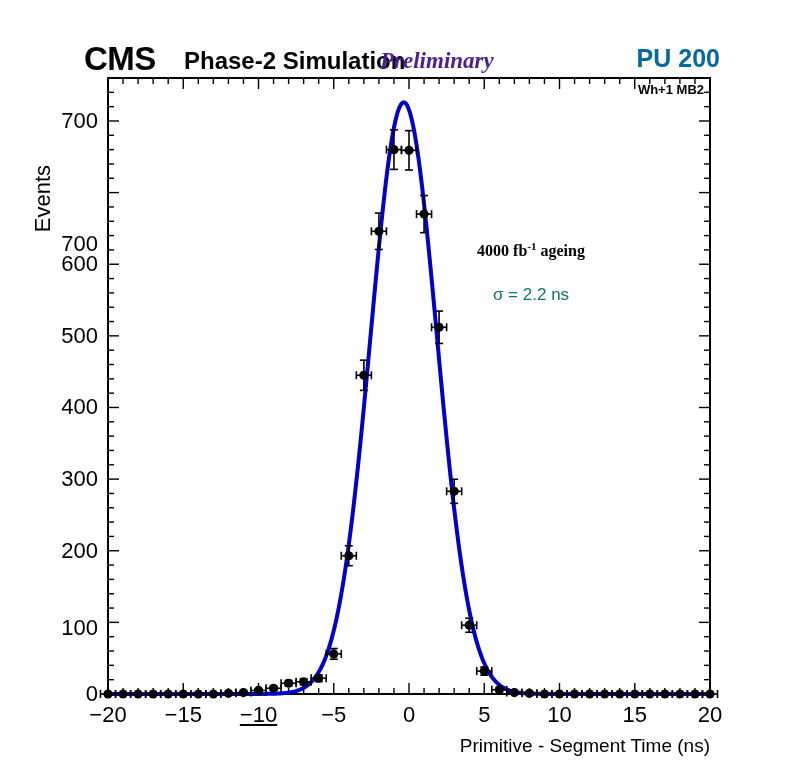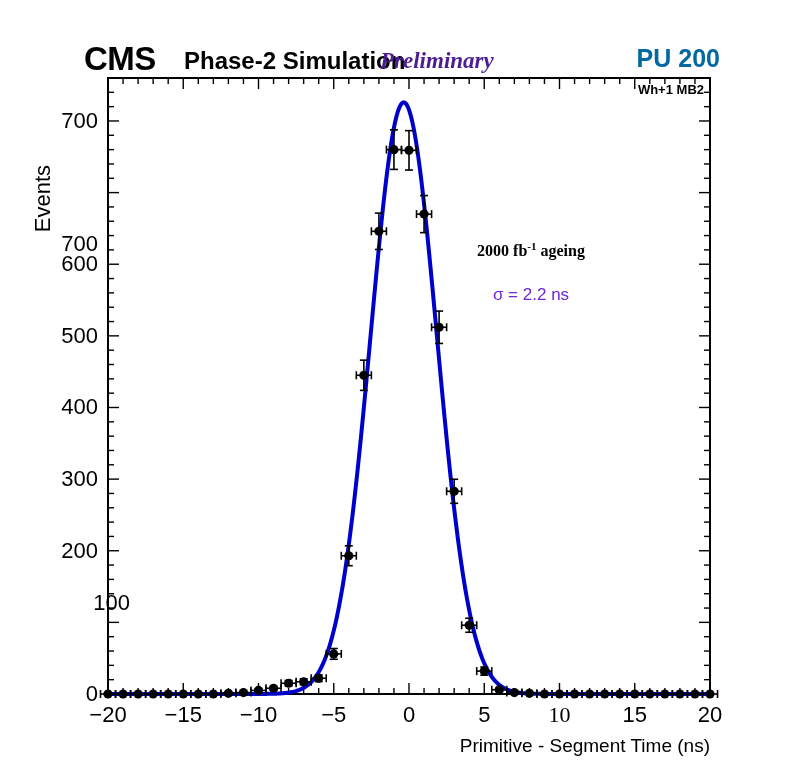--- a/index.html
+++ b/index.html
@@ -81,21 +81,21 @@
     color: #000;
     white-space: nowrap;
   }
   #ageing-label sup { font-size: 11px; }
   #sigma-label {
     position: absolute;
     left: 531px;
     top: 285px;
     transform: translateX(-50%);
     font-size: 17px;
-    color: #6d28d9;
+    color: #0f766e;
     white-space: nowrap;
   }
 
   
   #ylabel {
     position: absolute;
     left: 4px;
     top: 80px;
     font-size: 22px;
     color: #000;
@@ -541,43 +541,43 @@
     </g>
 </svg>
 
 <div class="hdr" id="cms-logo">CMS</div>
 <div class="hdr" id="phase2-sim">Phase-2 Simulation</div>
 <div class="hdr" id="preliminary">Preliminary</div>
 <div class="hdr" id="pu-label">PU 200</div>
 
 <div id="wheel-label">Wh+1 MB2</div>
 
-<div id="ageing-label"><span>2000 fb</span><sup>-1</sup><span> ageing</span></div>
+<div id="ageing-label"><span>4000 fb</span><sup>-1</sup><span> ageing</span></div>
 
 <div id="sigma-label">σ = 2.2 ns</div>
 
 <div id="ylabel-wrap">
   <div id="ylabel">Events</div>
 </div>
 <div id="xlabel">Primitive - Segment Time (ns)</div>
 
 <div id="xtick-labels">
     <div class="tick-text" style="left: 108px; top: 702px; transform: translateX(-50%);">−20</div>
     <div class="tick-text" style="left: 183.25px; top: 702px; transform: translateX(-50%);">−15</div>
-    <div class="tick-text" style="left: 258.5px; top: 702px; transform: translateX(-50%);">−10</div>
+    <div class="tick-text" style="left: 258.5px; top: 702px; transform: translateX(-50%); text-decoration: underline;">−10</div>
     <div class="tick-text" style="left: 333.75px; top: 702px; transform: translateX(-50%);">−5</div>
     <div class="tick-text" style="left: 409px; top: 702px; transform: translateX(-50%);">0</div>
     <div class="tick-text" style="left: 484.25px; top: 702px; transform: translateX(-50%);">5</div>
-    <div class="tick-text" style="left: 559.5px; top: 702px; transform: translateX(-50%); font-family: Liberation Serif, serif;">10</div>
+    <div class="tick-text" style="left: 559.5px; top: 702px; transform: translateX(-50%);">10</div>
     <div class="tick-text" style="left: 634.75px; top: 702px; transform: translateX(-50%);">15</div>
     <div class="tick-text" style="left: 710px; top: 702px; transform: translateX(-50%);">20</div>
   </div>
 <div id="ytick-labels">
     <div class="tick-text" style="left: 98px; top: 694px; transform: translate(-100%, -50%);">0</div>
-    <div class="tick-text" style="left: 98px; top: 603px; transform: translate(-100%, -50%); margin-left: 32px;">100</div>
+    <div class="tick-text" style="left: 98px; top: 628px; transform: translate(-100%, -50%);">100</div>
     <div class="tick-text" style="left: 98px; top: 550.744px; transform: translate(-100%, -50%);">200</div>
     <div class="tick-text" style="left: 98px; top: 479.116px; transform: translate(-100%, -50%);">300</div>
     <div class="tick-text" style="left: 98px; top: 407.488px; transform: translate(-100%, -50%);">400</div>
     <div class="tick-text" style="left: 98px; top: 335.86px; transform: translate(-100%, -50%);">500</div>
     <div class="tick-text" style="left: 98px; top: 264.233px; transform: translate(-100%, -50%);">600</div>
     <div class="tick-text" style="left: 98px; top: 208px; transform: translate(-100%, -50%); margin-top: 36px;">700</div>
     <div class="tick-text" style="left: 98px; top: 120.977px; transform: translate(-100%, -50%);">700</div>
   </div>
 
 </body></html>

